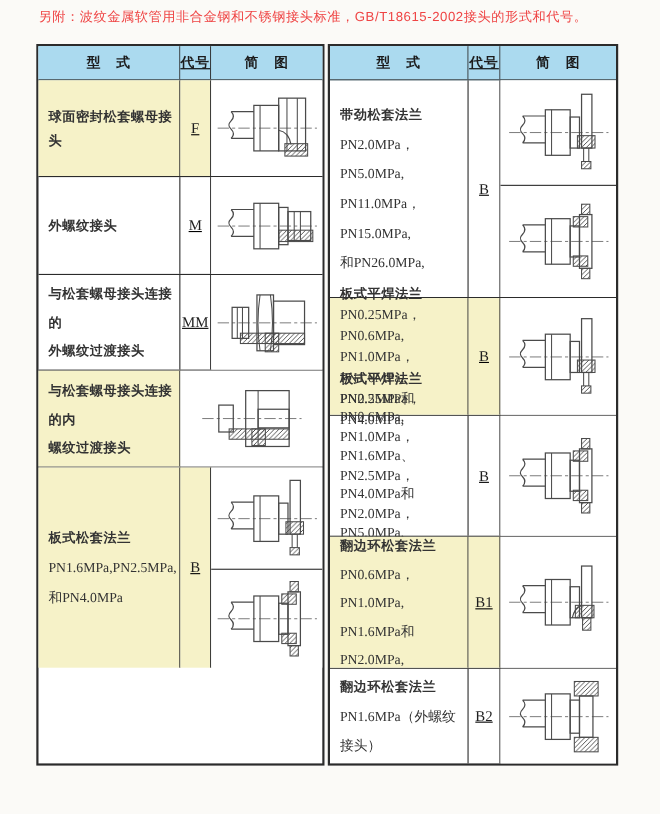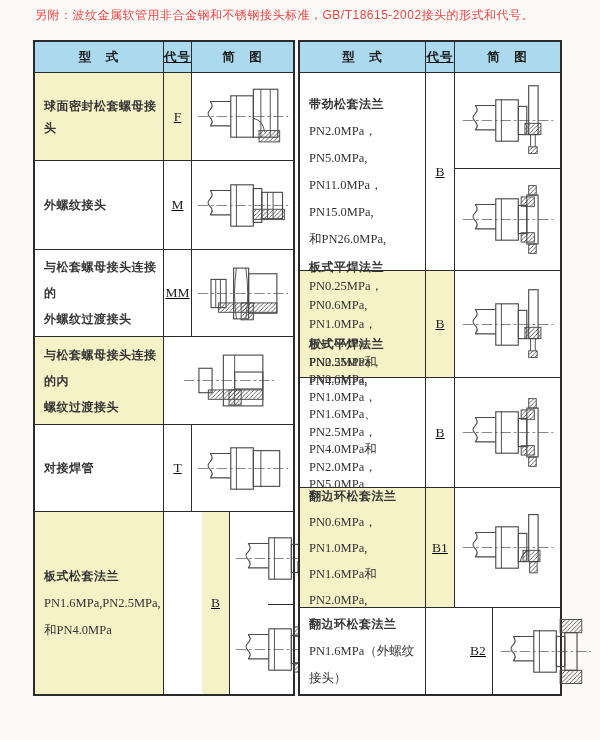--- a/index.html
+++ b/index.html
@@ -14,21 +14,21 @@
     font-size:12px;font-weight:400;color:#ef4444;letter-spacing:.5px;
   }
   .tbl{
     position:absolute;top:40px;background:#fff;
     border:2px solid var(--border);display:flex;flex-direction:column;
     box-sizing:border-box;
   }
   .tbl-left{left:33px;width:262px;height:656px;}
   .tbl-right{left:298px;width:264px;height:656px;}
   .row{display:flex;border-bottom:1.5px solid var(--border);box-sizing:border-box;flex:none;}
-  .row:last-child{border-bottom:none;gap:38px;}
+  .row:last-child{border-bottom:none;}
   .cell{box-sizing:border-box;}
   .c-type{
     width:129px;border-right:1.5px solid var(--border);
     display:flex;flex-direction:column;justify-content:center;
     padding:3px 4px 3px 9px;
   }
   .c-code{
     width:28px;border-right:1.5px solid var(--border);
     display:flex;align-items:center;justify-content:center;text-decoration:underline;
   }
@@ -177,45 +177,20 @@
             <line x1="58" y1="15" x2="58" y2="69" stroke="#4a4a4a" stroke-width="1"></line>
             <rect x="58" y="33" width="30" height="18" fill="none" stroke="#4a4a4a" stroke-width="1.2"></rect>
             <rect x="30" y="52" width="58" height="10" fill="url(#hp3)" stroke="#4a4a4a" stroke-width="1"></rect>
             <rect x="52" y="52" width="13" height="16" fill="url(#hp3)" stroke="#4a4a4a" stroke-width="1"></rect>
             <path d="M4 42 H100" fill="none" stroke="#4a4a4a" stroke-width="0.7" stroke-dasharray="11 3 3 3"></path>
           </svg>
         </div>
     </div>
   </div>
 
-  <div class="row" style="height:87px">
-    <div class="cell c-type lh22">
-      <div class="tl cn">对接焊管</div>
-    </div>
-    <div class="cell c-code">
-        <span class="code">T</span>
-      </div>
-    <div class="cell c-diag">
-      <div class="diag">
-          <svg viewBox="0 0 104 84" width="98" height="79" aria-hidden="true">
-            <defs>
-              <pattern id="hp4" width="4.5" height="4.5" patternUnits="userSpaceOnUse">
-                <path d="M0 4.5 L4.5 0" stroke="#4a4a4a" stroke-width="0.9"></path>
-              </pattern>
-            </defs>
-            <path d="M17 26 c3 3 3 6 0 9 c-3 3 -3 5 0 8 c3 3 3 6 0 9 M17 26 H39 M17 52 H39" fill="none" stroke="#4a4a4a" stroke-width="1.2"></path>
-            <rect x="39" y="20" width="24" height="44" fill="none" stroke="#4a4a4a" stroke-width="1.2"></rect>
-            <line x1="45" y1="20" x2="45" y2="64" stroke="#4a4a4a" stroke-width="1"></line>
-            <rect x="63" y="23" width="28" height="38" fill="none" stroke="#4a4a4a" stroke-width="1.2"></rect>
-            <line x1="71" y1="23" x2="71" y2="61" stroke="#4a4a4a" stroke-width="1"></line>
-            <path d="M4 42 H100" fill="none" stroke="#4a4a4a" stroke-width="0.7" stroke-dasharray="11 3 3 3"></path>
-          </svg>
-        </div>
-    </div>
-  </div>
 
   <div class="row hl" style="height:182px">
     <div class="cell c-type lh27">
       <div class="tl cn">板式松套法兰</div>
       <div class="tl pn">PN1.6MPa,PN2.5MPa,</div>
       <div class="tl pn">和PN4.0MPa</div>
     </div>
     <div class="cell c-code">
         <span class="code">B</span>
       </div>

